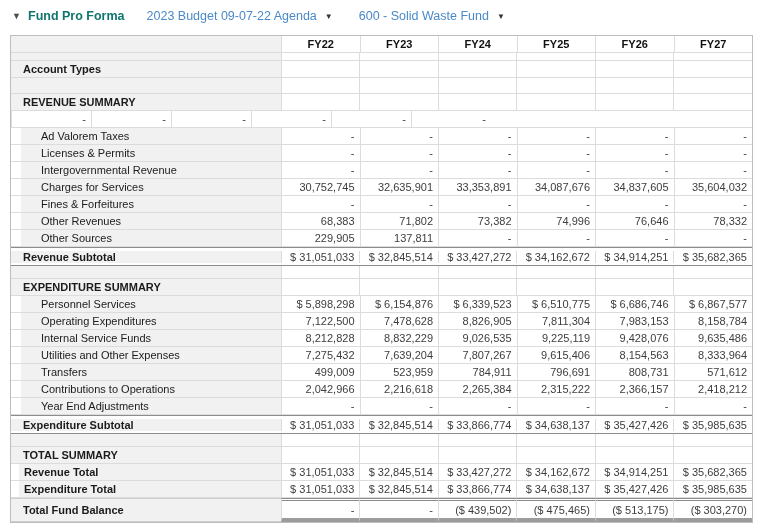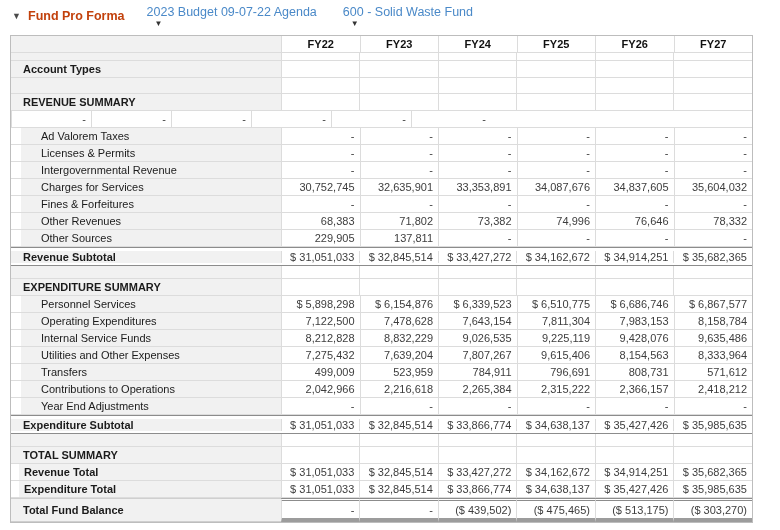--- a/index.html
+++ b/index.html
@@ -2,22 +2,22 @@
 <html><head>
 <meta charset="utf-8">
 <style>
   * { box-sizing: border-box; margin: 0; padding: 0; }
   html,body { width: 780px; height: 530px; background: #ffffff;
     font-family: "Liberation Sans", sans-serif; overflow: hidden; }
 
   
   .toolbar { display: flex; align-items: center; height: 32px; padding-left: 12px; }
   .collapse-caret { font-size: 9px; color: #4a4a4a; width: 16px; cursor: pointer; }
-  .page-title { font-size: 12.5px; font-weight: bold; color: #c2410c; margin-right: 22px; }
-  .dd { display: inline-flex; align-items: flex-start; margin-right: 26px; cursor: pointer; flex-direction: column; }
+  .page-title { font-size: 12.5px; font-weight: bold; color: #0f766e; margin-right: 22px; }
+  .dd { display: inline-flex; align-items: center; margin-right: 26px; cursor: pointer; }
   .dd-label { font-size: 12.5px; color: #4a89c8; }
   .dd-caret { font-size: 8px; color: #333; margin-left: 8px; }
 
   
   .grid { position: absolute; left: 10px; top: 35px; width: 743px;
     border: 1px solid #bdbdbd; background: #fff; font-size: 11px; color: #3d3d3d; }
   .row { display: flex; width: 100%; height: 17px; border-bottom: 1px solid #dcdcdc; }
   .cell { display: flex; align-items: center; overflow: hidden; white-space: nowrap; }
   .label-cell { width: 275px; background: #f1f1f1; padding-left: 12px; color: #1b1b1b; }
   .val-cell { width: 80px; border-left: 1px solid #dcdcdc;
@@ -216,21 +216,21 @@
       <div class="cell val-cell">$ 6,154,876</div>
       <div class="cell val-cell">$ 6,339,523</div>
       <div class="cell val-cell">$ 6,510,775</div>
       <div class="cell val-cell">$ 6,686,746</div>
       <div class="cell val-cell">$ 6,867,577</div>
     </div>
     <div class="row r-item">
       <div class="cell label-cell">Operating Expenditures</div>
       <div class="cell val-cell">7,122,500</div>
       <div class="cell val-cell">7,478,628</div>
-      <div class="cell val-cell">7,643,154</div>
+      <div class="cell val-cell">8,826,905</div>
       <div class="cell val-cell">7,811,304</div>
       <div class="cell val-cell">7,983,153</div>
       <div class="cell val-cell">8,158,784</div>
     </div>
     <div class="row r-item">
       <div class="cell label-cell">Internal Service Funds</div>
       <div class="cell val-cell">8,212,828</div>
       <div class="cell val-cell">8,832,229</div>
       <div class="cell val-cell">9,026,535</div>
       <div class="cell val-cell">9,225,119</div>

